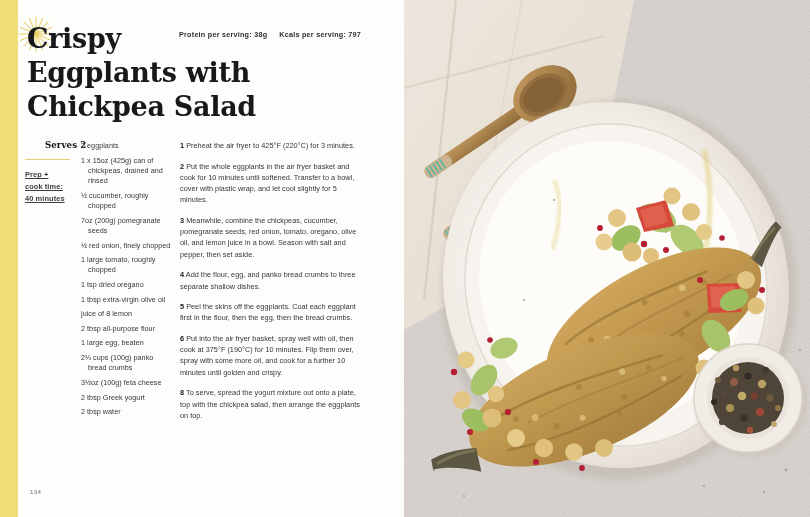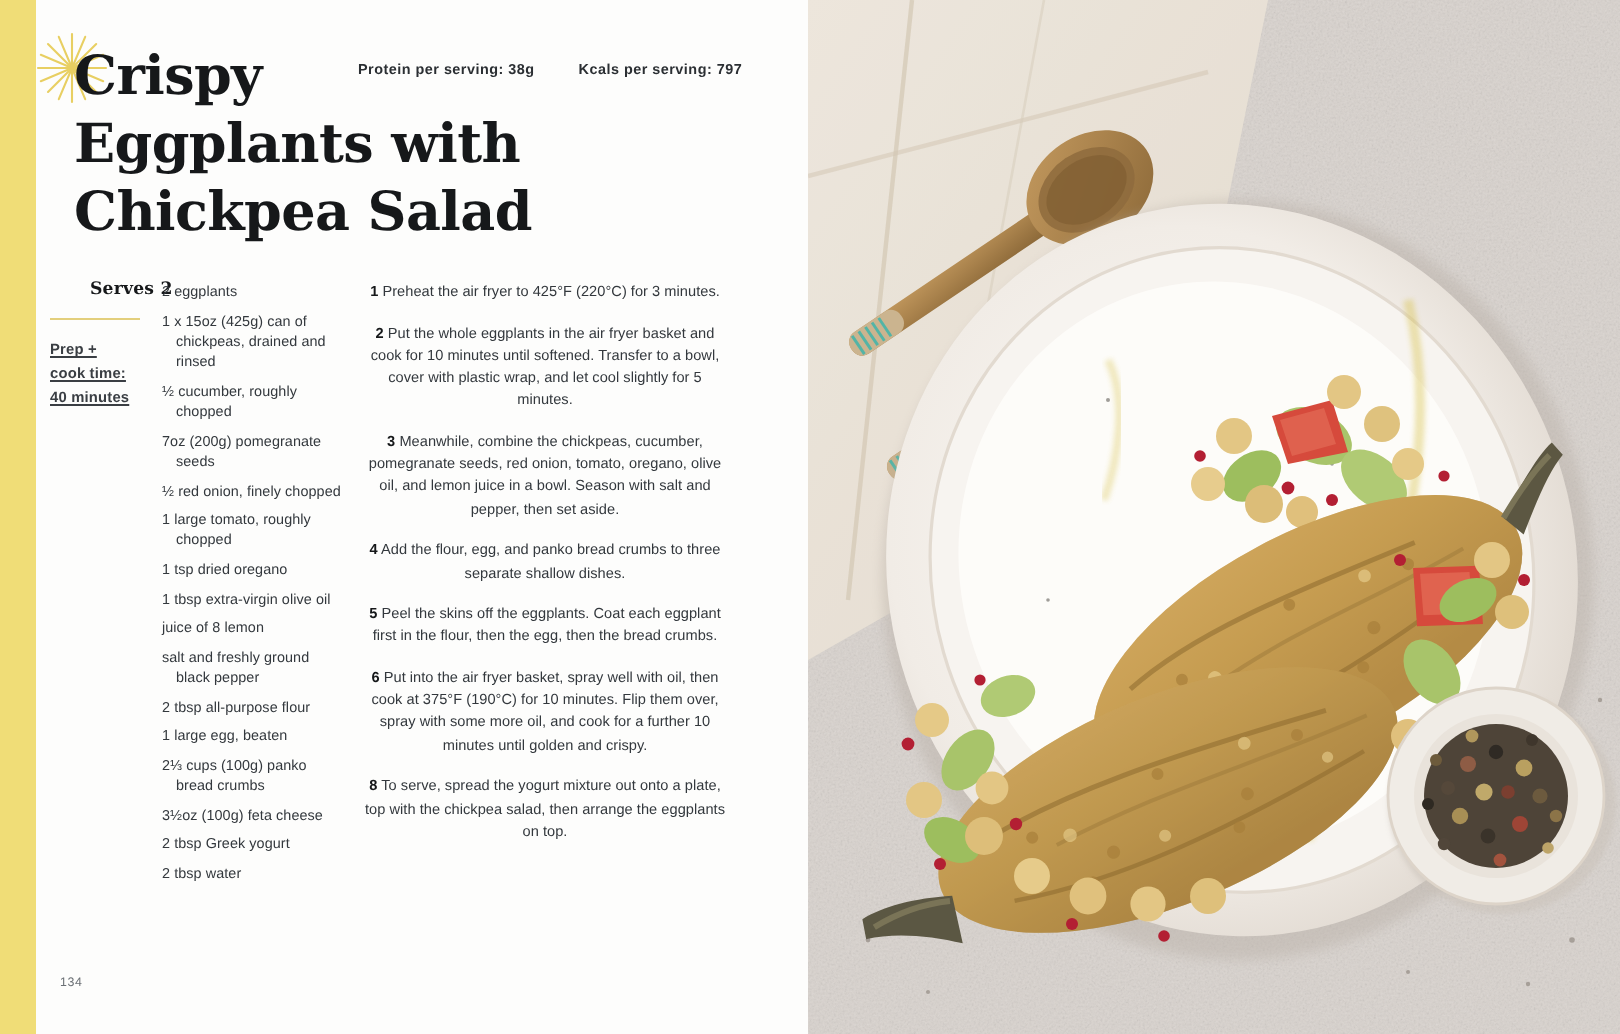--- a/index.html
+++ b/index.html
@@ -48,37 +48,36 @@
     height: 36px;
     z-index: 1;
   }
 
   .title-block {
     position: absolute;
     left: 27px;
     top: 22px;
     width: 260px;
     z-index: 2;
-    margin-left: 10px;
   }
   .recipe-title {
     font-family: "DejaVu Serif", "Liberation Serif", serif;
     font-weight: 700;
     font-size: 27px;
     line-height: 1.26;
     letter-spacing: -0.3px;
     color: #16181a;
   }
 
   .nutrition {
     position: absolute;
     left: 179px;
     top: 30px;
     display: flex;
-    gap: 22px;
+    gap: 12px;
     font-size: 7.2px;
     font-weight: 700;
     letter-spacing: 0.25px;
     color: #2b2f33;
     white-space: nowrap;
     z-index: 3;
   }
 
   
   .cols {
@@ -132,21 +131,20 @@
     padding-left: 7px;
     text-indent: -7px;
     letter-spacing: 0.04px;
   }
 
   .col-steps {
     width: 185px;
     flex: 0 0 185px;
     margin-left: 7px;
     padding-top: 0px;
-    text-align: center;
   }
   .step {
     font-size: 7.3px;
     line-height: 1.54;
     color: #33383d;
     margin-bottom: 9.4px;
     letter-spacing: 0.02px;
   }
   .step b {
     font-weight: 700;
@@ -229,21 +227,20 @@
       <div class="col-ing" id="ingredients-list">
           <div class="ing-item">2 eggplants</div>
           <div class="ing-item">1 x 15oz (425g) can of chickpeas, drained and rinsed</div>
           <div class="ing-item">½ cucumber, roughly chopped</div>
           <div class="ing-item">7oz (200g) pomegranate seeds</div>
           <div class="ing-item">½ red onion, finely chopped</div>
           <div class="ing-item">1 large tomato, roughly chopped</div>
           <div class="ing-item">1 tsp dried oregano</div>
           <div class="ing-item">1 tbsp extra-virgin olive oil</div>
           <div class="ing-item">juice of 8 lemon</div>
-          <div class="ing-item">salt and freshly ground black pepper</div>
           <div class="ing-item">2 tbsp all-purpose flour</div>
           <div class="ing-item">1 large egg, beaten</div>
           <div class="ing-item">2⅓ cups (100g) panko bread crumbs</div>
           <div class="ing-item">3½oz (100g) feta cheese</div>
           <div class="ing-item">2 tbsp Greek yogurt</div>
           <div class="ing-item">2 tbsp water</div>
         </div>
 
       <div class="col-steps" id="steps-list">
           <div class="step"><b>1</b><span> Preheat the air fryer to 425°F (220°C) for 3 minutes.</span></div>

